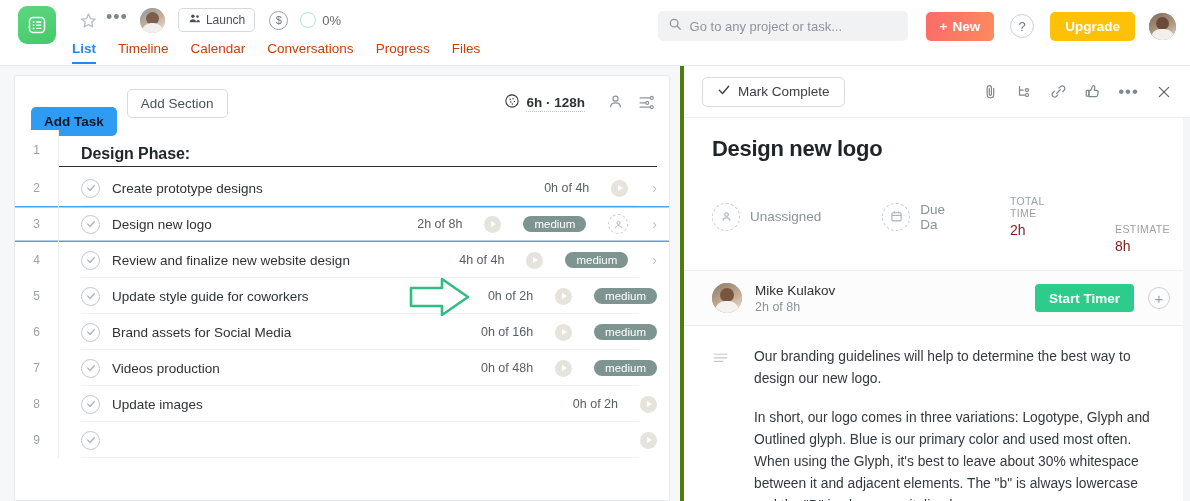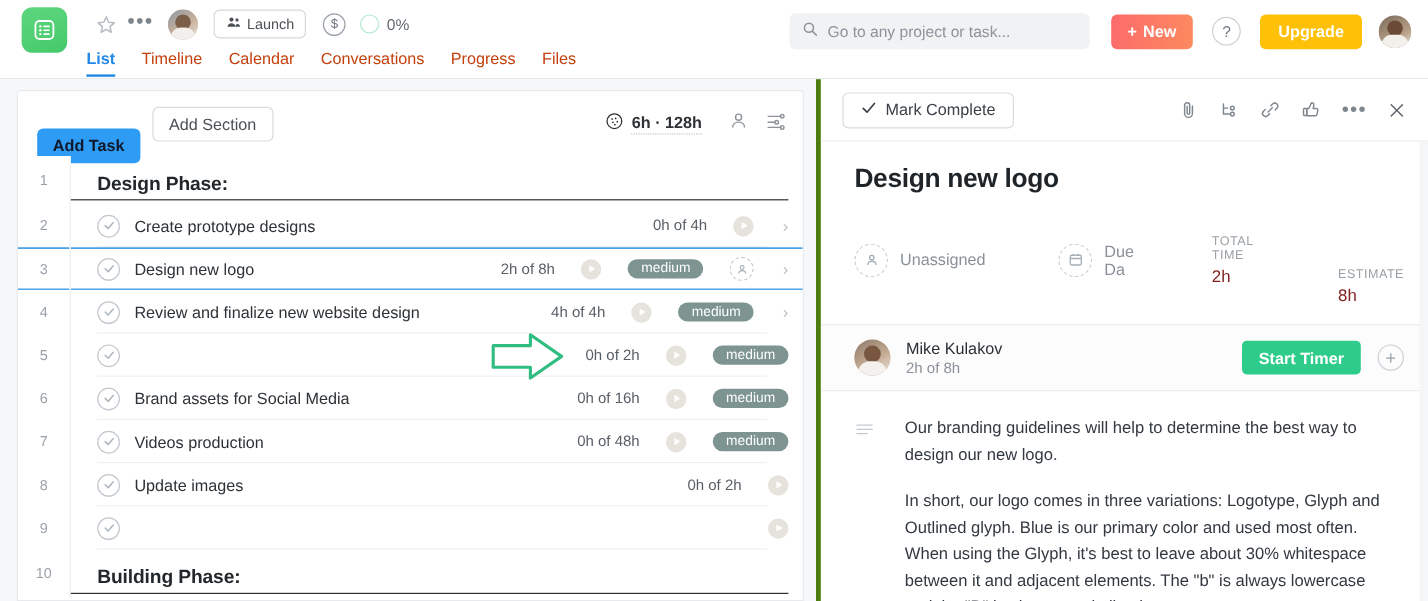--- a/index.html
+++ b/index.html
@@ -427,20 +427,21 @@
           </div>
 
           <div class="row">
             <div class="rownum">5</div>
             <div class="rowbody sep">
               <span class="chk">
                 <svg width="10" height="10" viewBox="0 0 24 24" fill="none" stroke="#aeb5bb" stroke-width="3" stroke-linecap="round" stroke-linejoin="round">
                     <polyline points="4,12 10,18 20,6"></polyline>
                   </svg>
               </span>
+              <span class="task-name">Update style guide for coworkers</span>
               <span class="row-right">
                 <span class="hours">0h of 2h</span>
                 <span class="play">
                     <i></i>
                   </span>
                 <span class="badge">medium</span>
               </span>
             </div>
           </div>
 
@@ -510,26 +511,20 @@
               </span>
               <span class="task-name"></span>
               <span class="row-right">
                 <span class="play">
                     <i></i>
                   </span>
               </span>
             </div>
           </div>
 
-          <div class="row section-row" style="height:40px">
-            <div class="rownum">10</div>
-            <div class="rowbody">
-              <div class="section-title">Building Phase:</div>
-            </div>
-          </div>
 
         </div>
       </div>
 
       <svg class="arrow-right-ann" width="64" height="42" viewBox="0 0 64 42" fill="none">
         <path d="M3 12 L34 12 L34 3 L60 21 L34 39 L34 30 L3 30 Z" stroke="#2fbd81" stroke-width="2.6" stroke-linejoin="round" fill="none"></path>
       </svg>
     </div>
 
     <div class="right">

